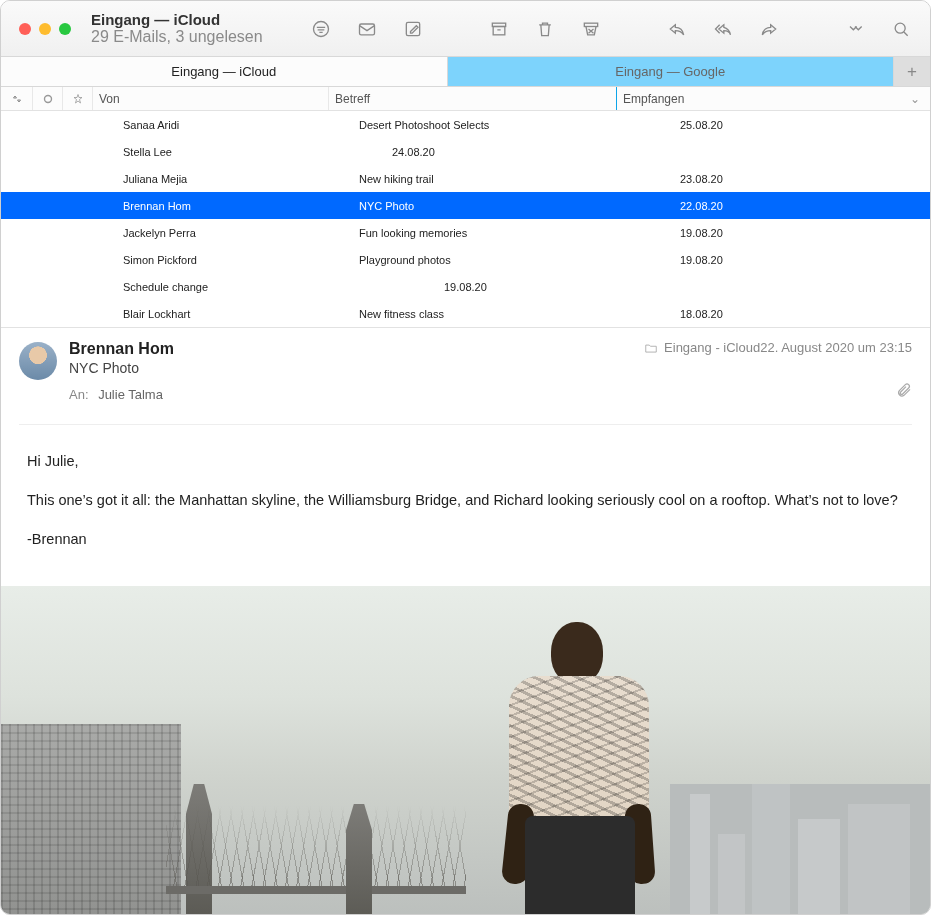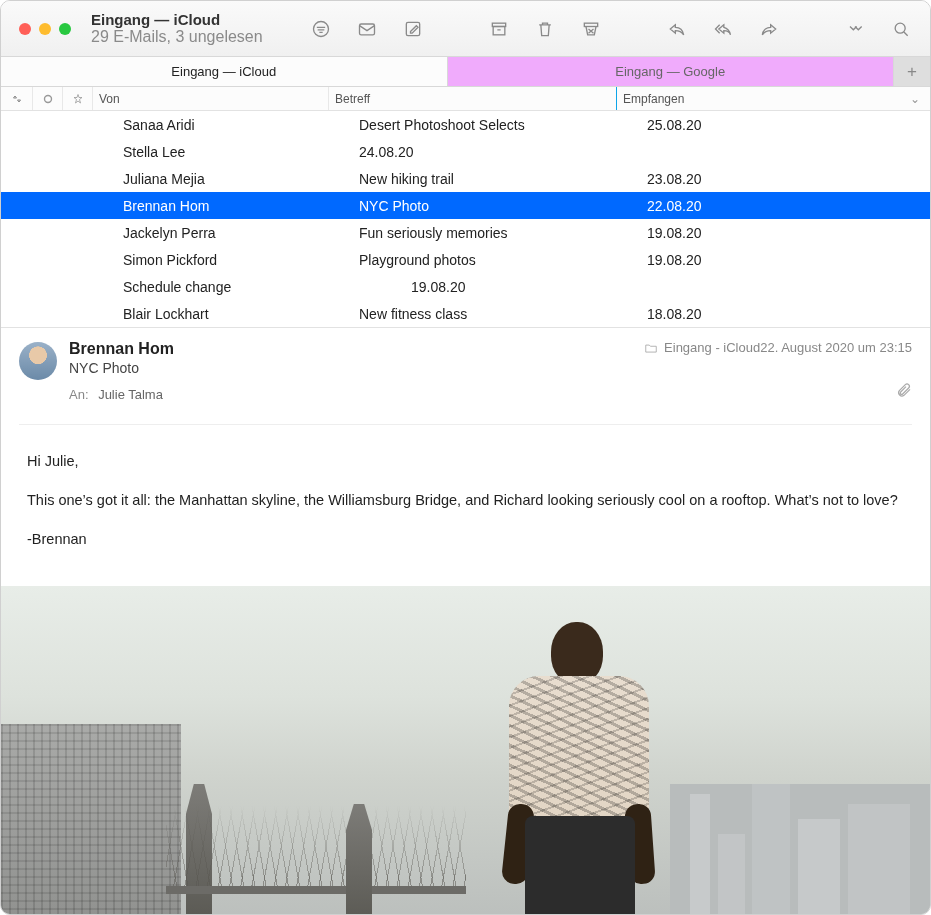--- a/index.html
+++ b/index.html
@@ -18,41 +18,41 @@
     .toolbar-spacer { flex: 1; }
     .tb-icons { display: flex; align-items: center; gap: 24px; color: #8a8a8a; }
     .tb-icons .gap { width: 16px; }
     .tb-ic { width: 22px; height: 22px; display: flex; align-items: center; justify-content: center; cursor: default; }
     .tb-ic svg { width: 20px; height: 20px; fill: none; stroke: #8a8a8a; stroke-width: 1.6; }
     
     
     .mailtabs { display: flex; height: 30px; border-bottom: 1px solid #d8d8d8; background: #efefef; }
     .mailtab { flex: 1; display: flex; align-items: center; justify-content: center; font-size: 13px; color: #4a4a4a; border-right: 1px solid #d8d8d8; cursor: default; }
     .mailtab.active { background: #fcfcfc; color: #222; }
-    .mailtab.inactive { background: #f0abfc; color: #666; }
+    .mailtab.inactive { background: #7dd3fc; color: #666; }
     .addtab { width: 36px; display: flex; align-items: center; justify-content: center; background: #dedede; color: #888; font-size: 17px; cursor: default; }
     
     
     .colhdr { display: flex; height: 24px; border-bottom: 1px solid #e2e2e2; align-items: center; font-size: 12px; color: #555; background: #fcfcfc; }
     .colhdr .sortcell { width: 32px; display:flex; justify-content:center; align-items:center; border-right: 1px solid #e8e8e8; height:100%; }
     .colhdr .dotcell { width: 30px; display:flex; justify-content:center; align-items:center; border-right: 1px solid #e8e8e8; height:100%; }
     .colhdr .flagcell { width: 30px; display:flex; justify-content:center; align-items:center; border-right: 1px solid #e8e8e8; height:100%; }
     .colhdr .fromcell { width: 236px; padding-left: 6px; border-right: 1px solid #e8e8e8; height:100%; display:flex; align-items:center; }
     .colhdr .subjcell { width: 288px; padding-left: 6px; border-right: 1px solid #0ea5e9; height:100%; display:flex; align-items:center; }
     .colhdr .datecell { flex: 1; padding-left: 6px; height:100%; display:flex; align-items:center; position:relative; }
     .colhdr .chev { position:absolute; right:10px; color:#999; }
     
     
     .msglist { background: #fff; }
-    .row { display: flex; height: 27px; align-items: center; font-size: 14px; color: #222; }
+    .row { display: flex; height: 27px; align-items: center; font-size: 11px; color: #222; }
     .row.selected { background: #0069ff; color: #fff; }
     .row .lead { width: 122px; }
     .row .from { width: 236px; }
     .row .subj { width: 288px; }
-    .row .date { flex: 1; }
+    .row .date { flex: 1; margin-left: 33px; }
     
     
     .msghdr { border-top: 1px solid #e2e2e2; padding: 12px 18px 10px 18px; display: flex; gap: 12px; }
     .avatar { width: 38px; height: 38px; border-radius: 50%; background:
       radial-gradient(circle at 50% 35%, #e8c9a8 0%, #e8c9a8 28%, transparent 29%),
       linear-gradient(180deg,#9ab1c8 0%, #6b8aa8 100%);
       background-color:#88a4bd; flex-shrink:0; margin-top:2px; }
     .msghdr-main { flex: 1; }
     .msghdr-top { display:flex; align-items:flex-start; }
     .sender-name { font-size: 16px; font-weight: 700; color:#222; }
@@ -262,21 +262,21 @@
     </div>
     <div class="row selected">
       <div class="lead"></div>
       <div class="from">Brennan Hom</div>
       <div class="subj">NYC Photo</div>
       <div class="date">22.08.20</div>
     </div>
     <div class="row">
       <div class="lead"></div>
       <div class="from">Jackelyn Perra</div>
-      <div class="subj">Fun seriously memories</div>
+      <div class="subj">Fun looking memories</div>
       <div class="date">19.08.20</div>
     </div>
     <div class="row">
       <div class="lead"></div>
       <div class="from">Simon Pickford</div>
       <div class="subj">Playground photos</div>
       <div class="date">19.08.20</div>
     </div>
     <div class="row">
       <div class="lead"></div>

